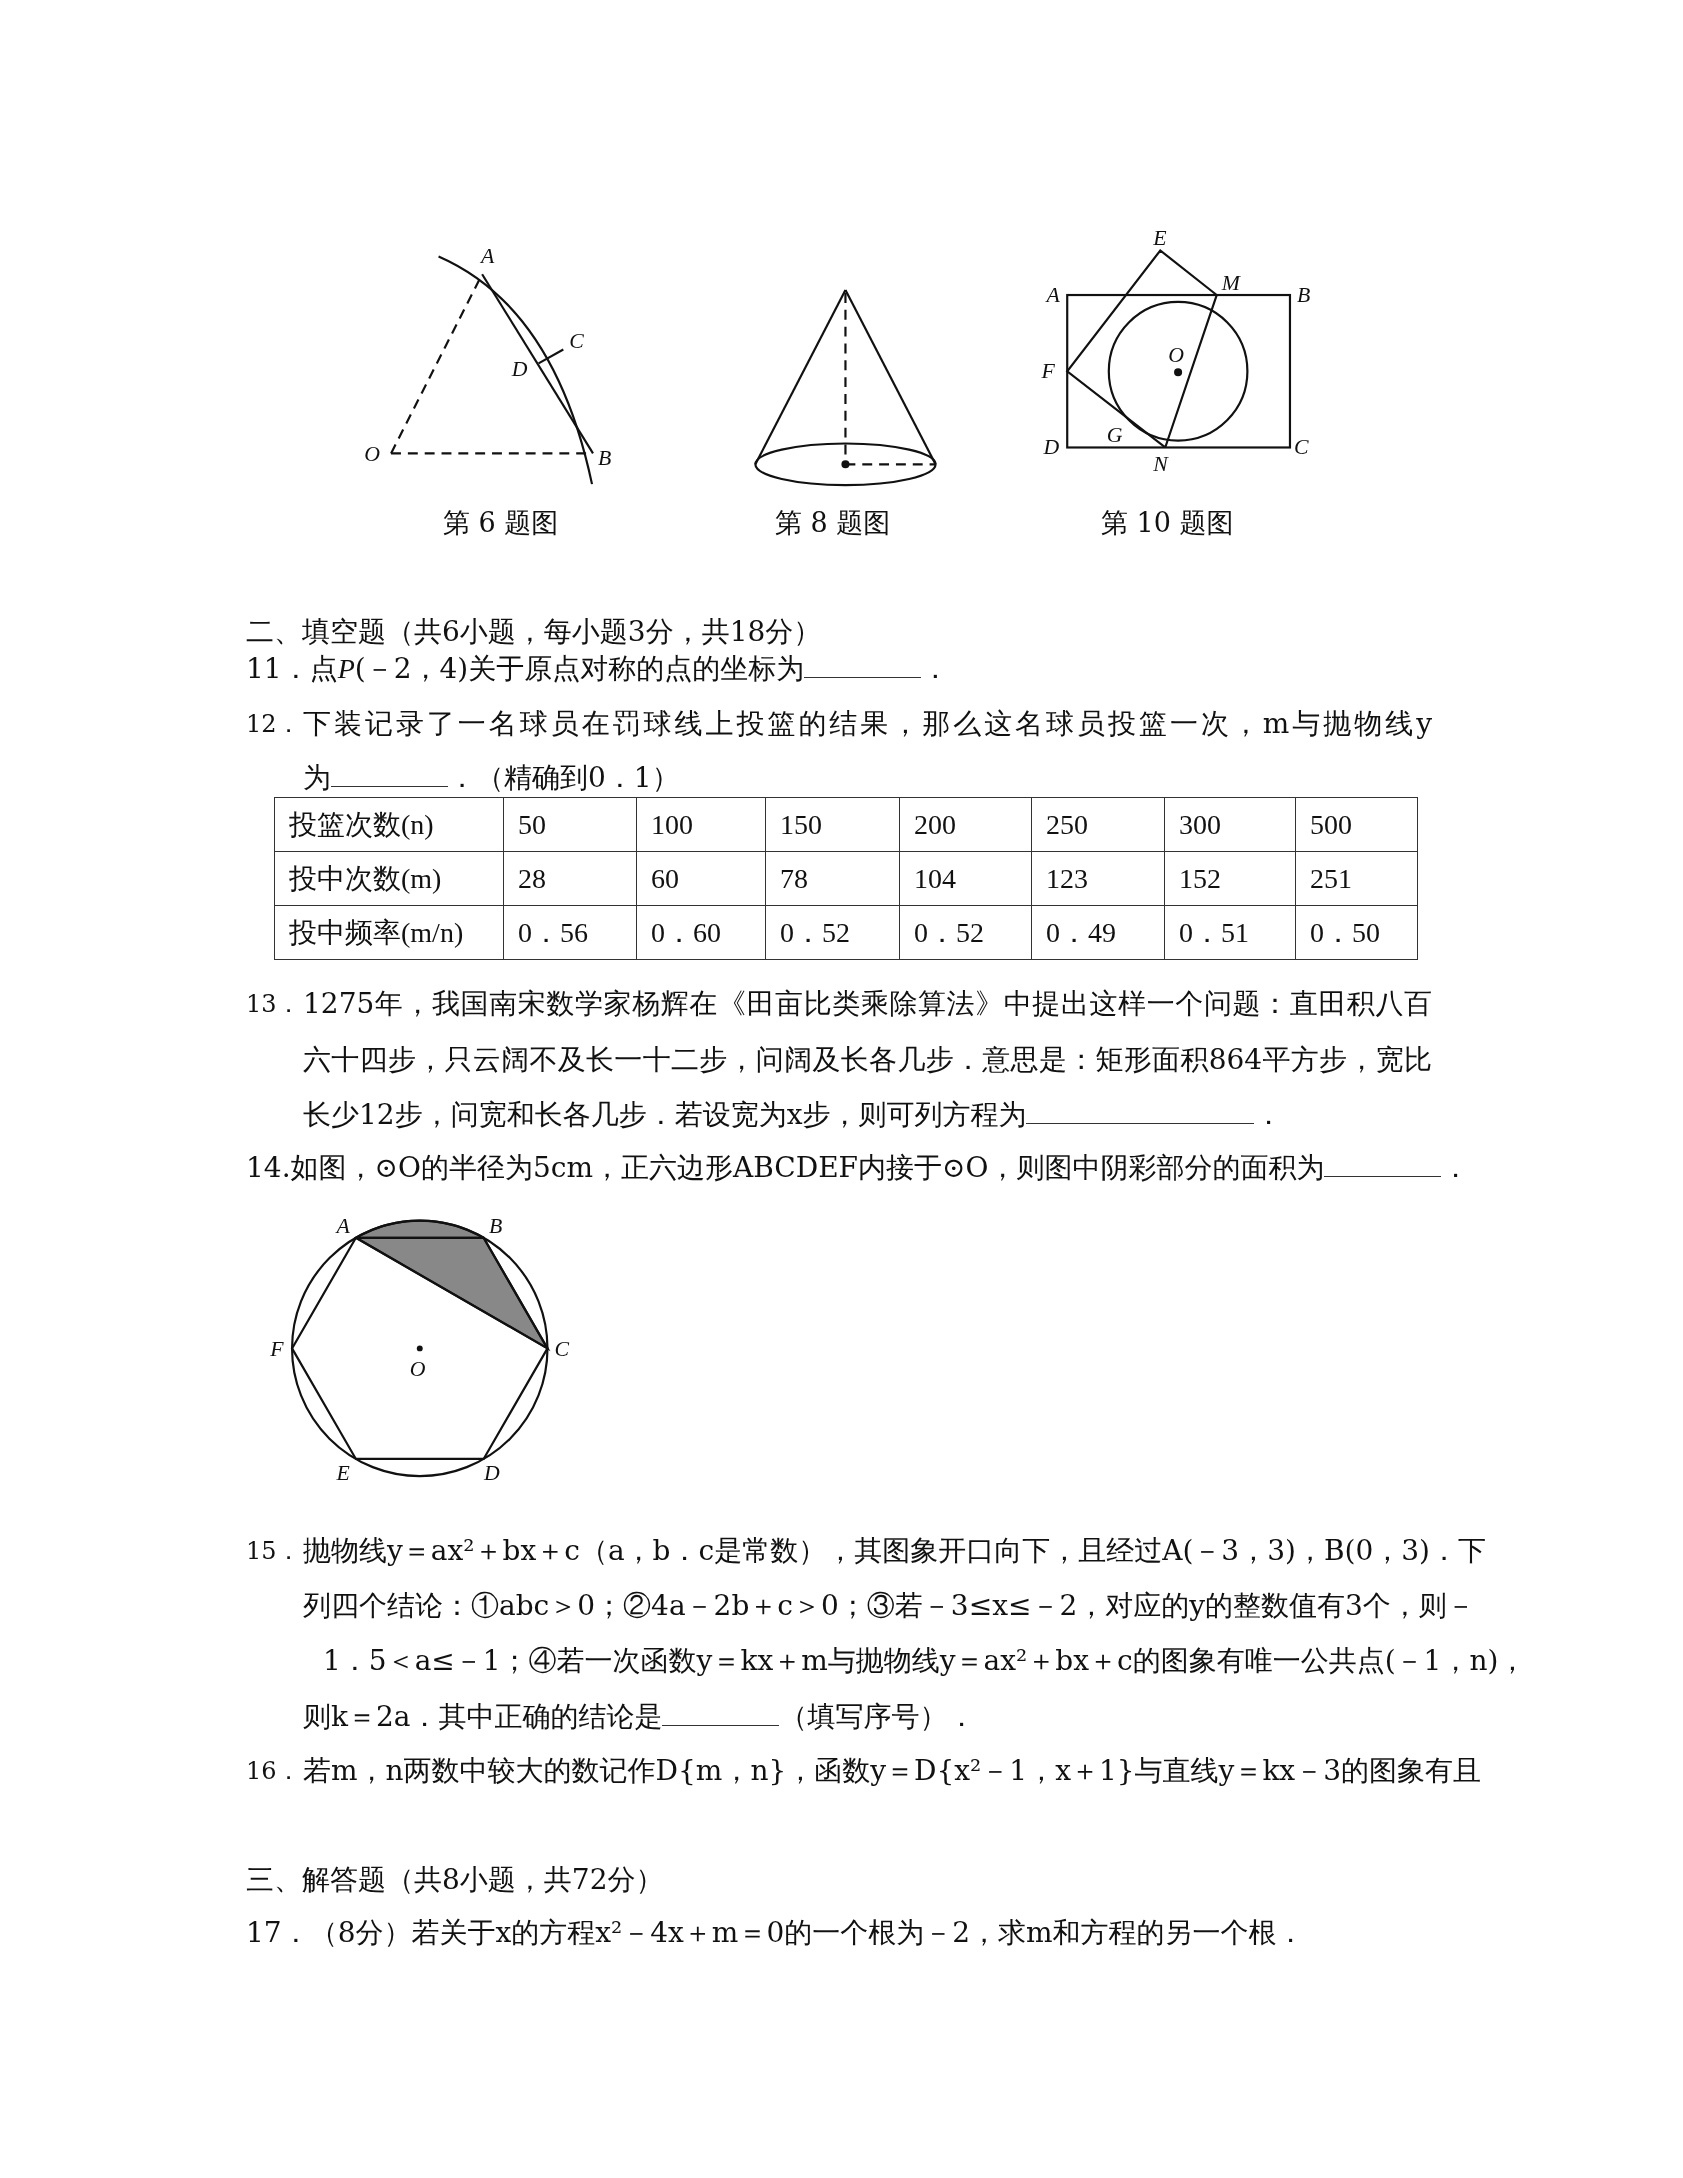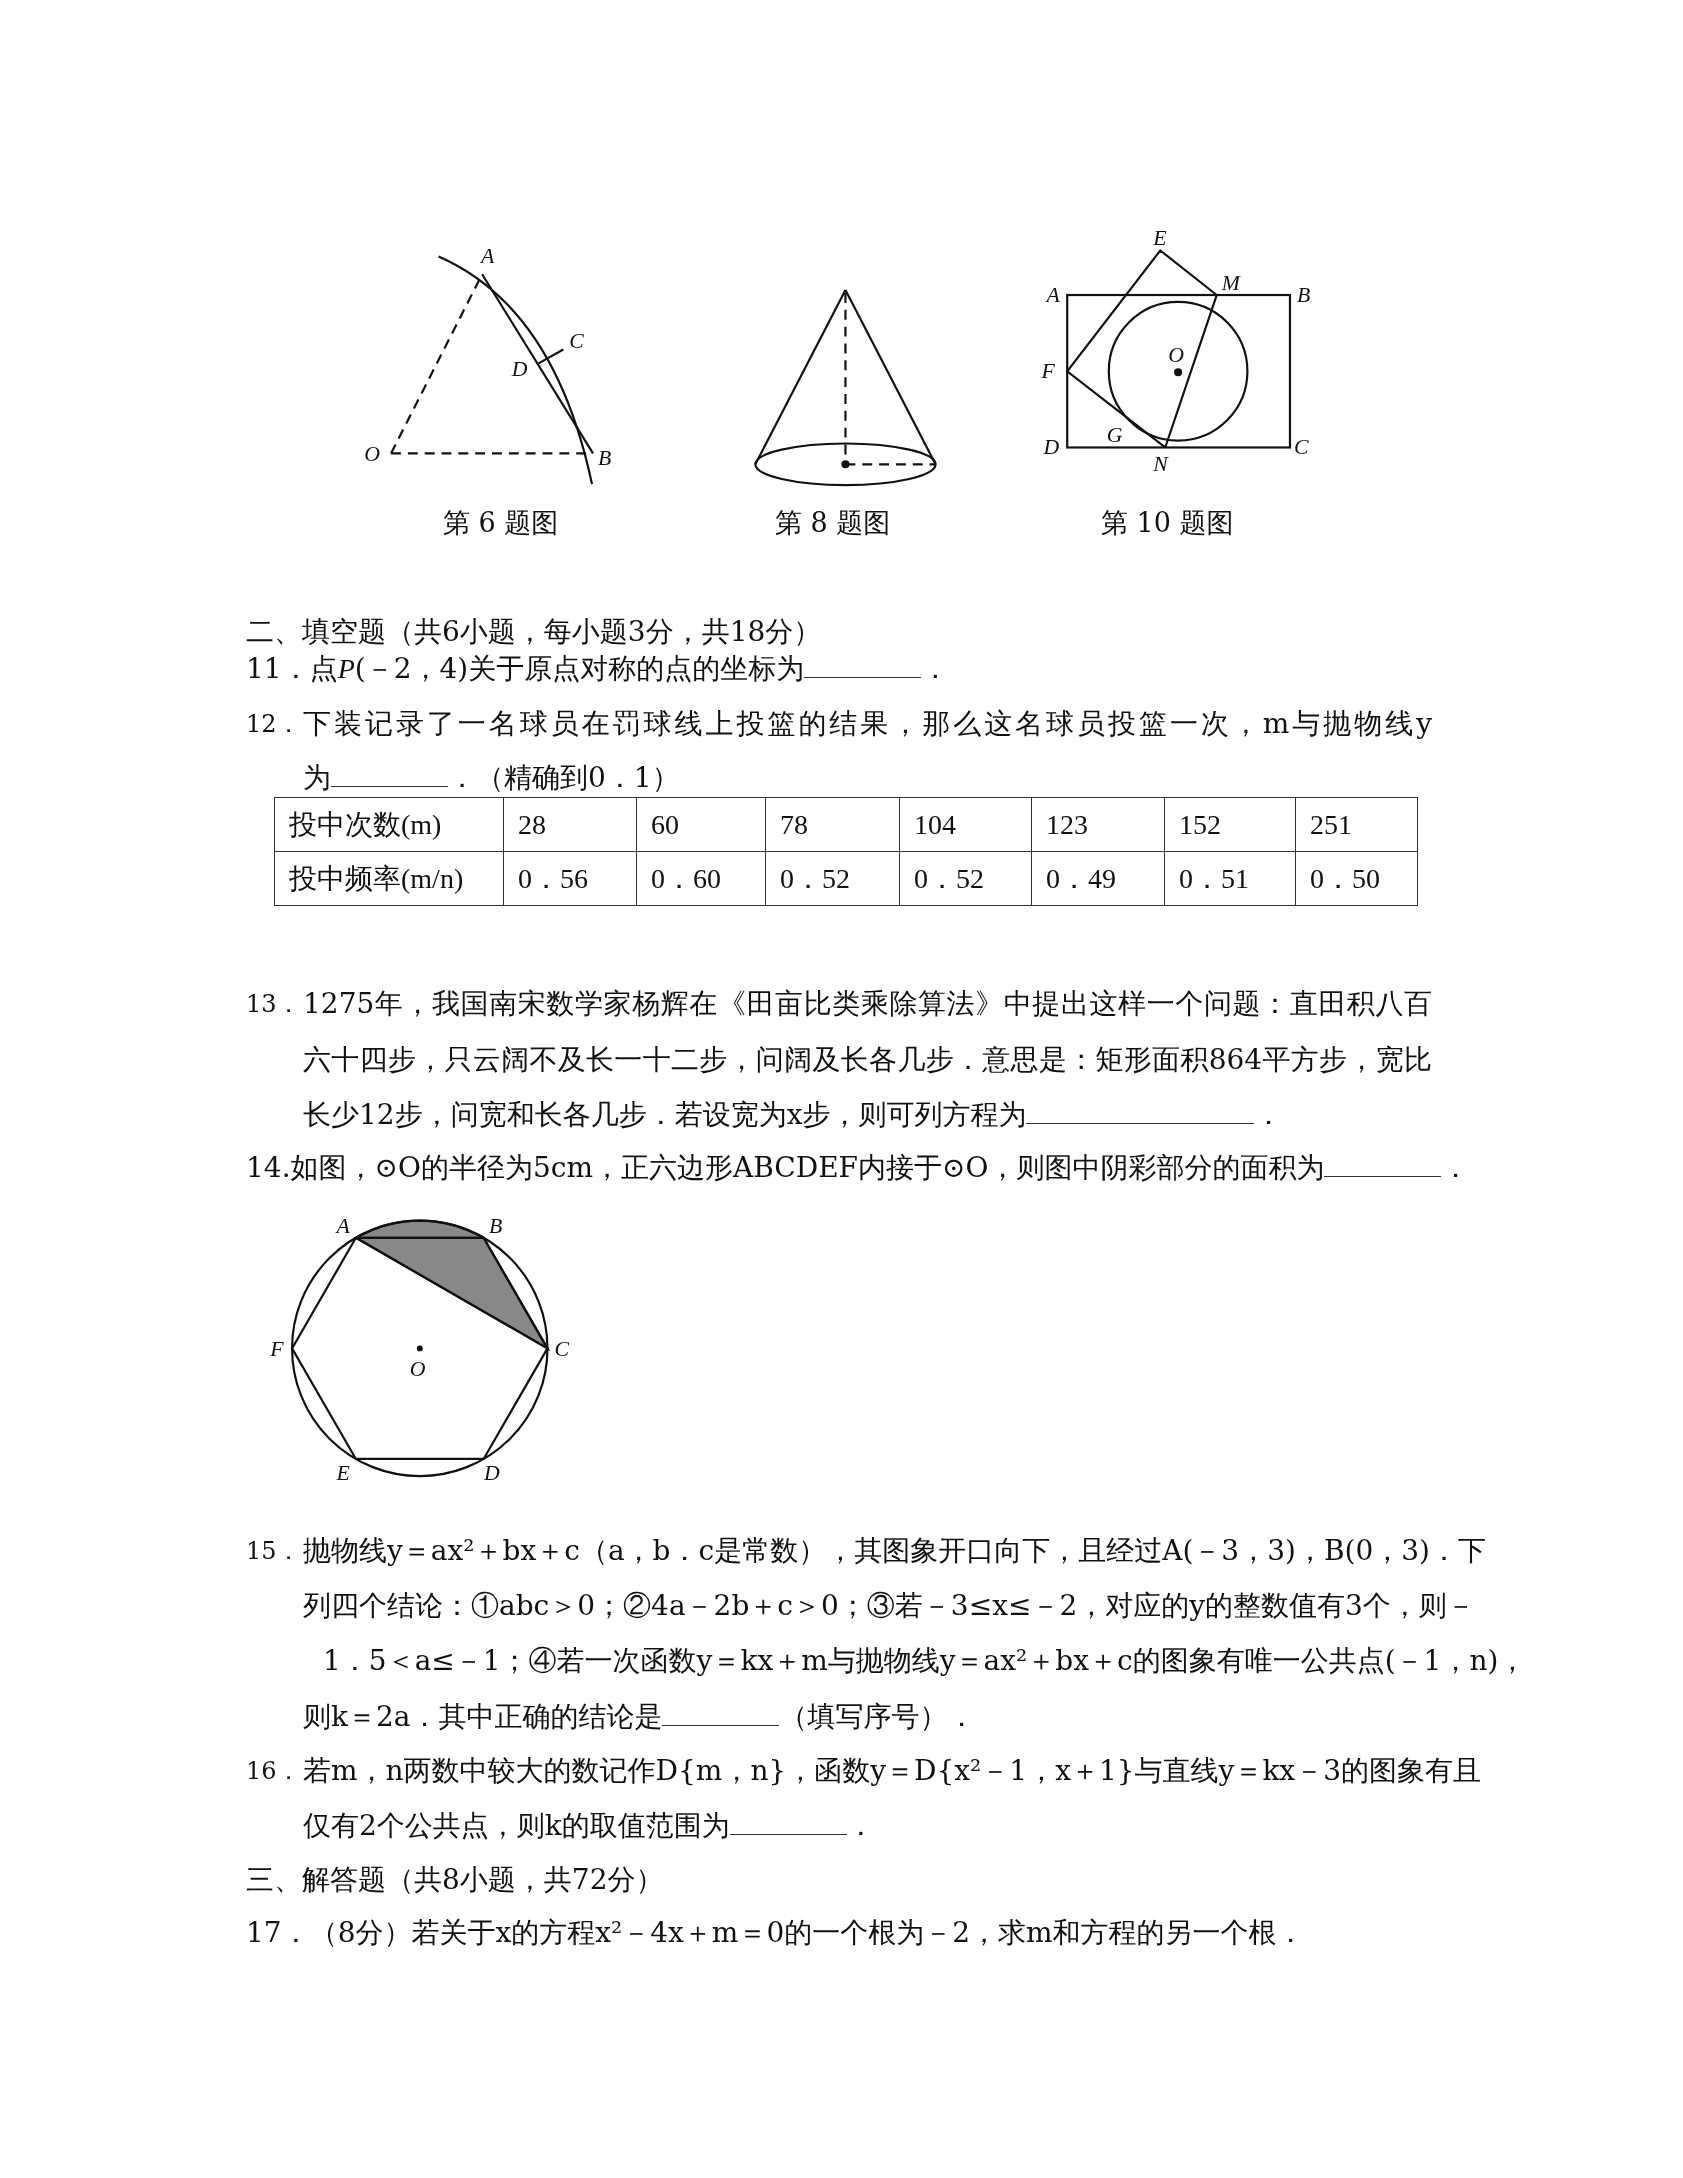--- a/index.html
+++ b/index.html
@@ -97,20 +97,30 @@
 
   <div class="num" style="left:246px; top:704px;">12．</div>
   <div class="ln full" style="left:303px; top:704px;">下装记录了一名球员在罚球线上投篮的结果，那么这名球员投篮一次，m与抛物线y</div>
   <div class="ln" style="left:303px; top:758px;">
     <span>为</span><span class="blank" style="width:117px;"></span><span>．（精确到0．1）</span>
   </div>
 
   <table class="data">
     <tbody id="tbl-body">
         <tr>
+          <td style="width: 214px;">投篮次数(n)</td>
+          <td style="width: 118px;">50</td>
+          <td style="width: 114px;">100</td>
+          <td style="width: 119px;">150</td>
+          <td style="width: 117px;">200</td>
+          <td style="width: 118px;">250</td>
+          <td style="width: 116px;">300</td>
+          <td style="width: 107px;">500</td>
+        </tr>
+        <tr>
           <td style="width: 214px;">投中次数(m)</td>
           <td style="width: 118px;">28</td>
           <td style="width: 114px;">60</td>
           <td style="width: 119px;">78</td>
           <td style="width: 117px;">104</td>
           <td style="width: 118px;">123</td>
           <td style="width: 116px;">152</td>
           <td style="width: 107px;">251</td>
         </tr>
         <tr>
@@ -140,23 +150,20 @@
   <div class="num" style="left:246px; top:1531px;">15．</div>
   <div class="ln full" style="left:303px; top:1531px;">抛物线y＝ax²＋bx＋c（a，b．c是常数），其图象开口向下，且经过A(－3，3)，B(0，3)．下</div>
   <div class="ln full" style="left:303px; top:1586px;">列四个结论：①abc＞0；②4a－2b＋c＞0；③若－3≤x≤－2，对应的y的整数值有3个，则－</div>
   <div class="ln full" style="left:303px; top:1641px;margin-left:20px;">1．5＜a≤－1；④若一次函数y＝kx＋m与抛物线y＝ax²＋bx＋c的图象有唯一公共点(－1，n)，</div>
   <div class="ln" style="left:303px; top:1697px;">
     <span>则k＝2a．其中正确的结论是</span><span class="blank" style="width:117px;"></span><span>（填写序号）．</span>
   </div>
 
   <div class="num" style="left:246px; top:1751px;">16．</div>
   <div class="ln full" style="left:303px; top:1751px;">若m，n两数中较大的数记作D{m，n}，函数y＝D{x²－1，x＋1}与直线y＝kx－3的图象有且</div>
-  <div class="ln" style="left:303px; top:1806px;">
-    <span>仅有2个公共点，则k的取值范围为</span><span class="blank" style="width:117px;"></span><span>．</span>
-  </div>
 
   <div class="ln" style="left:246px; top:1860px;">三、解答题（共8小题，共72分）</div>
 
   <div class="ln" style="left:246px; top:1913px;">
     <span>17．</span><span>（8分）若关于x的方程x²－4x＋m＝0的一个根为－2，求m和方程的另一个根．</span>
   </div>
 
 </div>
 
 

